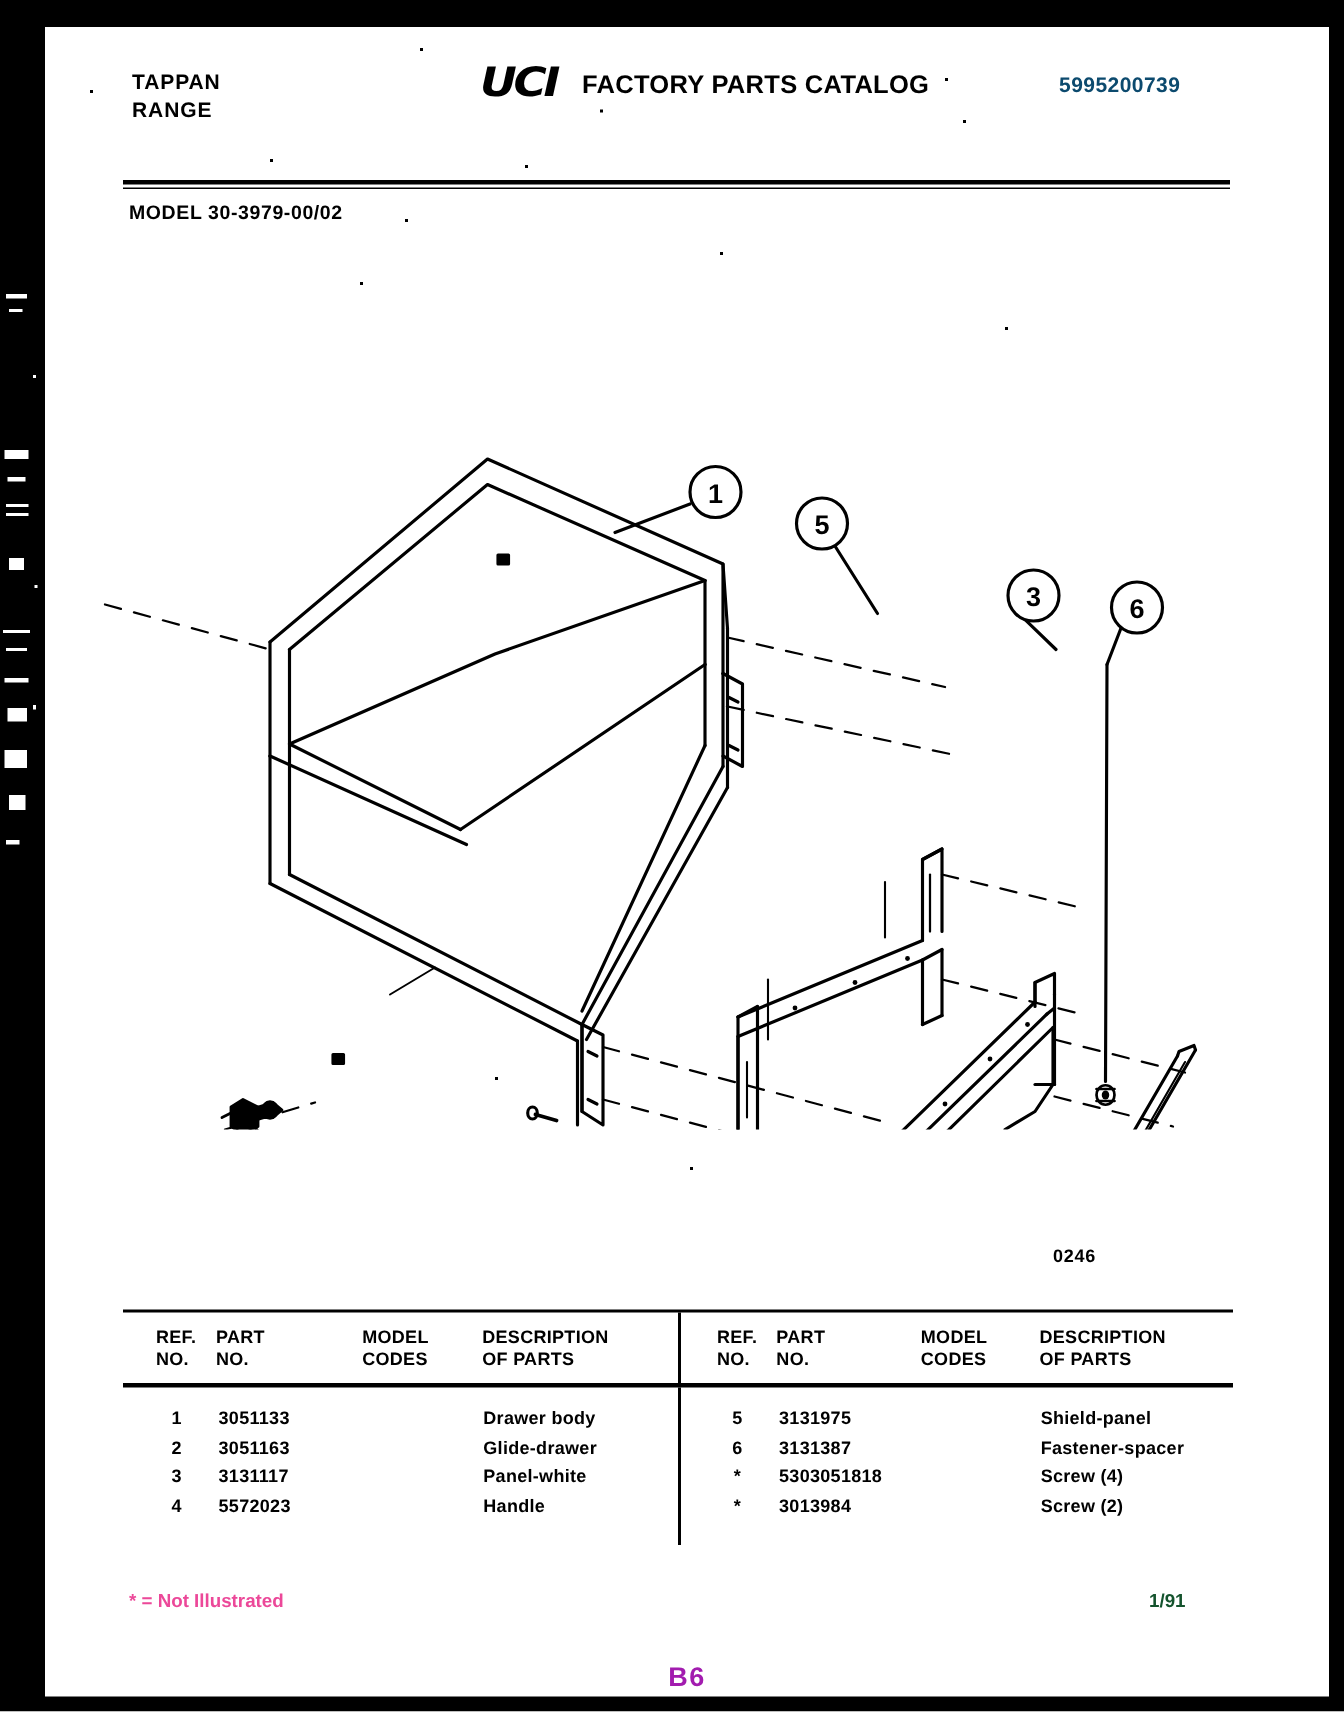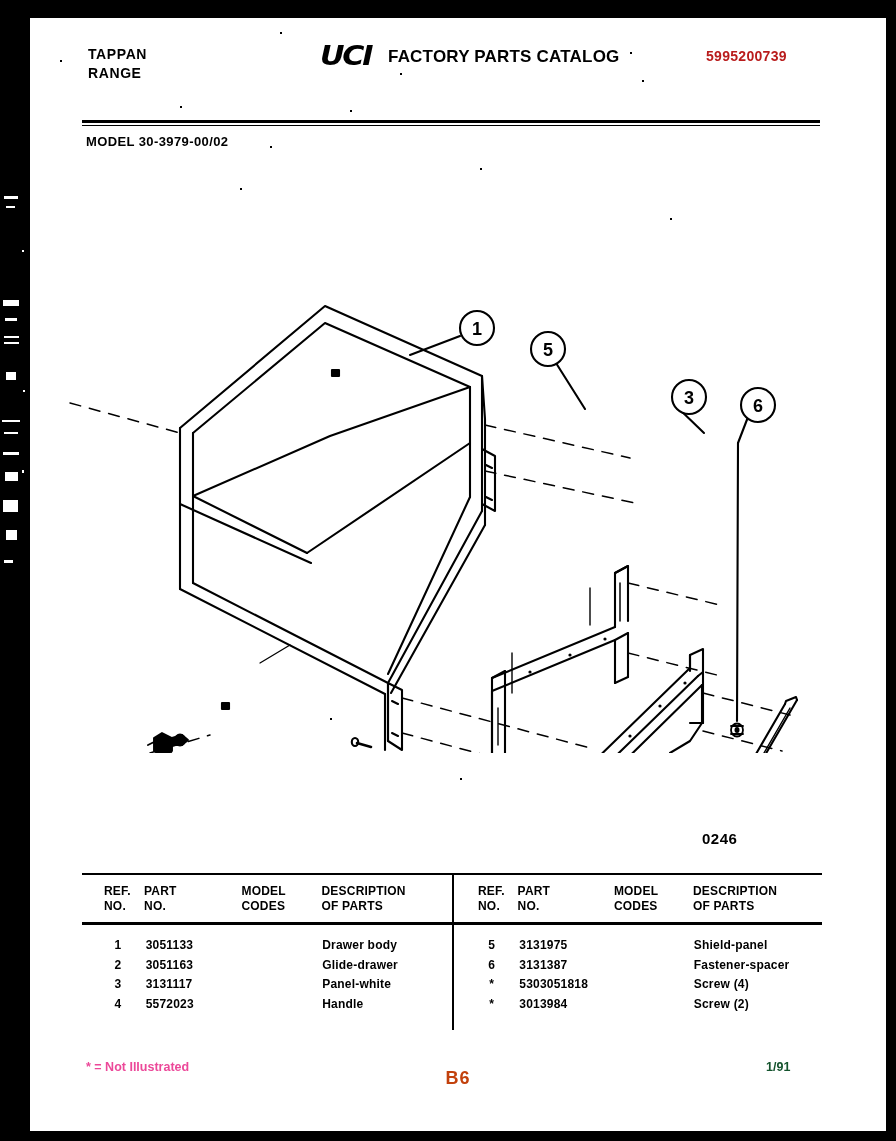--- a/index.html
+++ b/index.html
@@ -71,21 +71,21 @@
     letter-spacing: 0.2px;
     color: #000;
   }
   .doc-id {
     position: absolute;
     left: 676px;
     top: 30px;
     font-weight: bold;
     font-size: 14px;
     letter-spacing: 0.3px;
-    color: #b91c1c;
+    color: #0c4a6e;
   }
 
   
   .rule-top {
     position: absolute;
     left: 52px;
     top: 102px;
     width: 738px;
     height: 3px;
     background: #000;
@@ -117,21 +117,21 @@
     height: 500px;
   }
   #illus svg { display: block; }
 
   
   .draw-code {
     position: absolute;
     left: 672px;
     top: 812px;
     font-weight: bold;
-    font-size: 15px;
+    font-size: 12px;
     letter-spacing: 0.5px;
     color: #000;
   }
 
   
   #table-wrap {
     position: absolute;
     left: 52px;
     top: 855px;
     width: 740px;
@@ -189,27 +189,27 @@
     position: absolute;
     left: 56px;
     top: 1042px;
     font-weight: bold;
     font-size: 12.5px;
     color: #ec4899;
   }
   .foot-page {
     position: absolute;
     left: 0;
-    top: 1050px;
+    top: 1090px;
     width: 856px;
     text-align: center;
     font-weight: bold;
     font-size: 18px;
     letter-spacing: 1px;
-    color: #c2410c;
+    color: #a21caf;
   }
   .foot-date {
     position: absolute;
     left: 736px;
     top: 1042px;
     font-weight: bold;
     font-size: 12.5px;
     color: #14532d;
   }
 </style>

